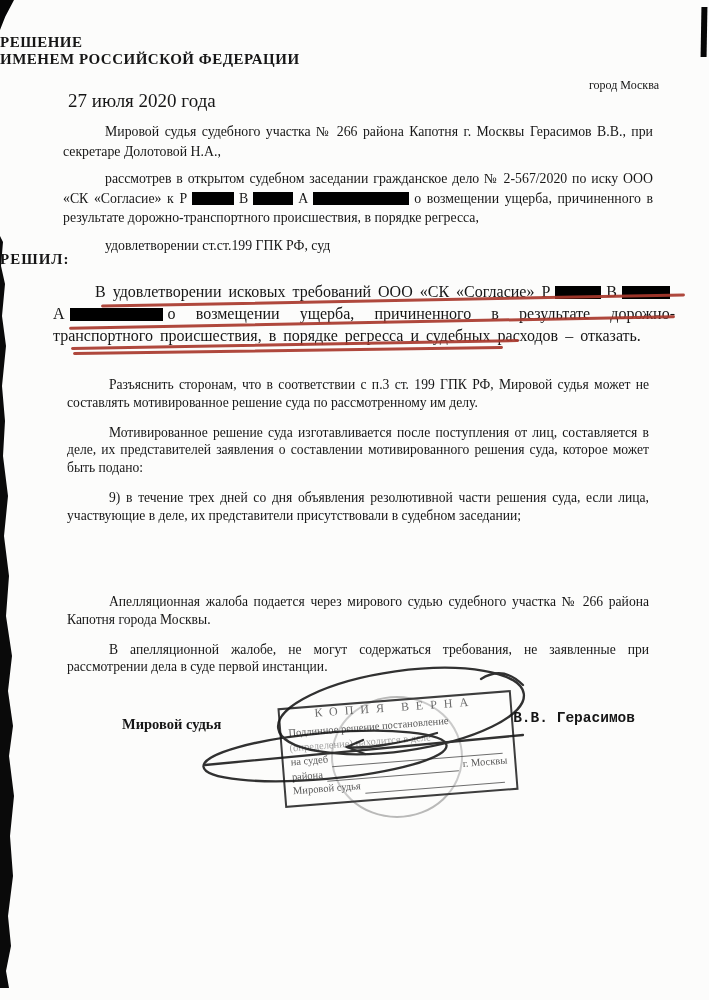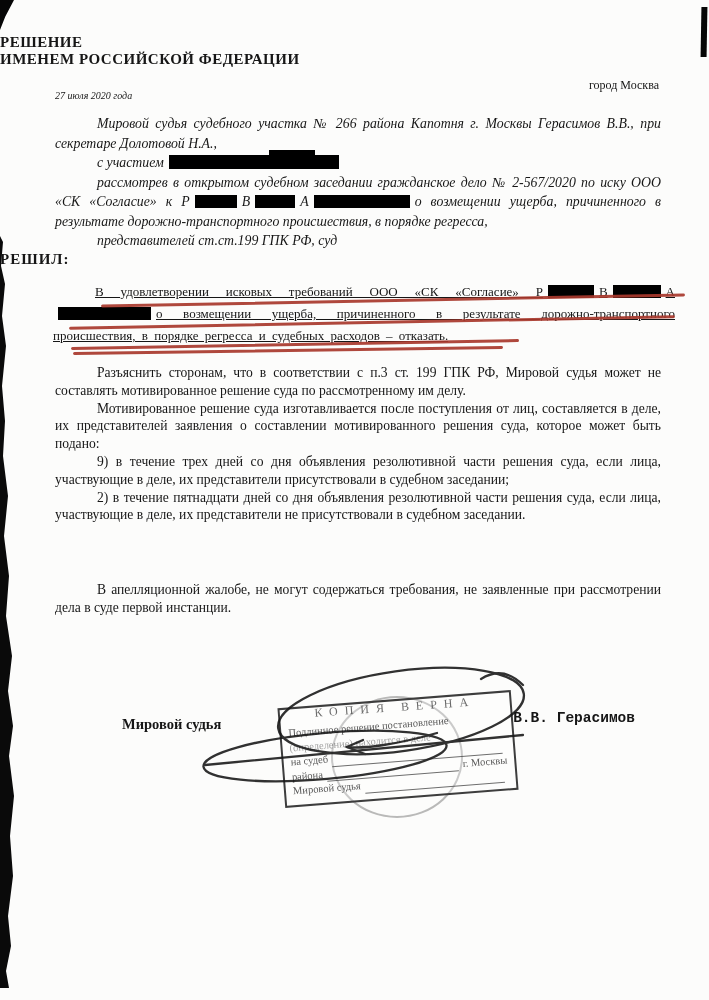--- a/index.html
+++ b/index.html
@@ -10,29 +10,29 @@
   }
   
   .corner-wedge{position:absolute;left:0;top:0;width:14px;height:30px;background:#060606;
     clip-path:polygon(0 0,100% 0,38% 55%,0 100%);}
   .right-strip{position:absolute;left:701px;top:7px;width:6px;height:50px;background:#060606;transform:rotate(1deg);}
   .left-edge-svg{position:absolute;left:0;top:236px;}
   
   .title{position:absolute;top:34px;left:0;width:100%;text-align:left;font-weight:bold;
     font-size:15px;line-height:17px;letter-spacing:.5px;}
   .city{position:absolute;top:78px;right:50px;font-size:12px;}
-  .date{position:absolute;top:90px;left:55px;font-size:10px;font-style:italic;}
+  .date{position:absolute;top:90px;left:68px;font-size:19px;}
   .block{position:absolute;left:55px;width:606px;font-size:13.8px;text-align:justify;}
-  .loose p{margin:0;line-height:19.5px;font-style:italic;}
-  .tight p{margin:0;line-height:17.8px;font-size:13.6px;}
+  .loose p{margin:8px;line-height:19.5px;}
+  .tight p{margin:12px;line-height:17.8px;font-size:13.6px;}
   .indent{text-indent:42px;}
   .reshil{position:absolute;top:251px;left:0;width:100%;text-align:left;font-weight:bold;
     font-size:15px;letter-spacing:1px;}
-  .resolution{position:absolute;top:281px;left:53px;width:622px;font-size:13px;
-    line-height:22px;text-align:justify;word-spacing:3px;text-decoration:underline;}
+  .resolution{position:absolute;top:281px;left:53px;width:622px;font-size:16px;
+    line-height:22px;text-align:justify;word-spacing:3px;}
   .resolution p{margin:0;text-indent:42px;}
   
   .redact{display:inline-block;background:#000;height:13px;vertical-align:text-bottom;
     transform:translateY(-1px);margin:0 5px;position:relative;}
   .w42{width:42px;} .w40{width:40px;} .w96{width:96px;}
   .w46{width:46px;} .w48{width:48px;} .w93{width:93px;}
   .w170{width:170px;height:14px;}
   .notch::after{content:"";position:absolute;top:-5px;right:24px;width:46px;height:6px;background:#000;}
   
   .redline{position:absolute;height:2.6px;background:#a8382c;border-radius:2px;opacity:.92;}
@@ -70,43 +70,42 @@
 
   <div class="title">
     <div>РЕШЕНИЕ</div>
     <div>ИМЕНЕМ РОССИЙСКОЙ ФЕДЕРАЦИИ</div>
   </div>
   <div class="city">город Москва</div>
   <div class="date">27 июля 2020 года</div>
 
   <div class="block loose" style="top:114px;">
     <p class="indent">Мировой судья судебного участка № 266 района Капотня г. Москвы Герасимов В.В.,  при секретаре Долотовой Н.А.,</p>
-    <p class="indent"><span>с участием</span><span class="redact w170 notch"></span></p>
     <p class="indent"><span>рассмотрев в открытом судебном заседании гражданское дело № 2-567/2020 по иску ООО «СК «Согласие» к Р</span><span class="redact w42"></span><span>В</span><span class="redact w40"></span><span>А</span><span class="redact w96"></span><span>о возмещении ущерба, причиненного в результате дорожно-транспортного происшествия, в порядке регресса,</span></p>
-    <p class="indent">представителей ст.ст.199  ГПК РФ, суд</p>
+    <p class="indent">удовлетворении ст.ст.199  ГПК РФ, суд</p>
   </div>
 
   <div class="reshil">РЕШИЛ:</div>
 
   <div class="resolution">
     <p><span>В удовлетворении исковых требований ООО «СК «Согласие» Р</span><span class="redact w46"></span><span>В</span><span class="redact w48"></span><span>А</span><span class="redact w93"></span><span>о возмещении ущерба, причиненного в результате дорожно-транспортного происшествия, в порядке регресса и судебных расходов – отказать.</span></p>
     <div class="redline u1"></div>
     <div class="redline u2"></div>
     <div class="redline u3"></div>
     <div class="redline u4"></div>
   </div>
 
   <div class="block tight" style="top:364px;">
     <p class="indent">Разъяснить сторонам, что в соответствии с п.3 ст. 199 ГПК РФ, Мировой судья может не составлять мотивированное решение суда по рассмотренному им делу.</p>
     <p class="indent">Мотивированное решение суда изготавливается после поступления от лиц, составляется в деле, их представителей заявления о составлении мотивированного решения суда, которое может быть подано:</p>
     <p class="indent">9) в течение трех дней со дня объявления резолютивной части решения суда, если лица, участвующие в деле, их представители присутствовали в судебном заседании;</p>
-    <p class="indent">2) в течение пятнадцати дней со дня объявления резолютивной части решения суда, если лица, участвующие в деле, их представители не присутствовали в судебном заседании.</p>
   </div>
 
   <div class="block tight" style="top:581px;">
+    <p class="indent">Апелляционная жалоба подается через мирового судью судебного участка № 266 района Капотня города Москвы.</p>
     <p class="indent">В апелляционной жалобе, не могут содержаться требования, не заявленные при рассмотрении дела в суде первой инстанции.</p>
   </div>
 
   <div class="judge-title">Мировой судья</div>
   <div class="judge-name">В.В. Герасимов</div>
 
   <div class="seal"></div>
 
   <div class="stamp">
     <div class="stamp-copy">КОПИЯ ВЕРНА</div>

